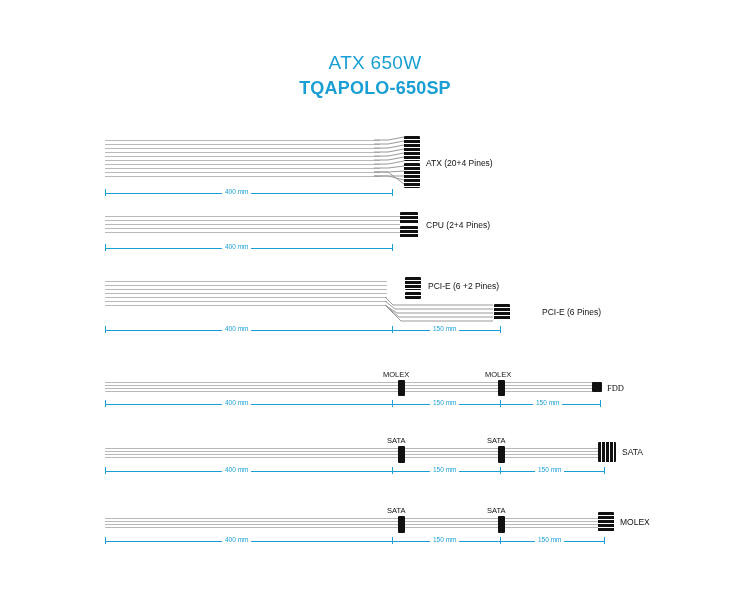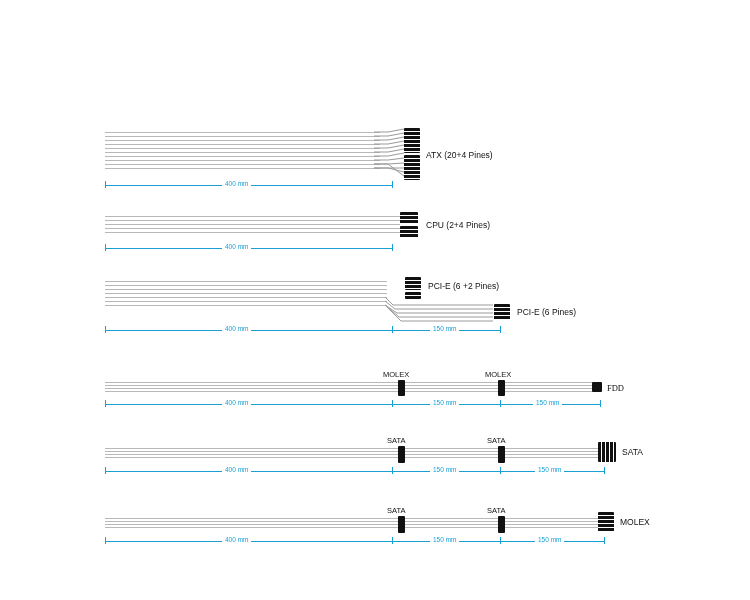--- a/index.html
+++ b/index.html
@@ -120,22 +120,26 @@
 
   .fan {
     position: absolute;
   }
 </style>
 </head>
 <body>
 
 <div id="page">
 
-
-  <div class="row" style="top:124px;height:70px;text-align:right;">
+  <div class="title-block">
+    <div class="title-main">ATX 650W</div>
+    <div class="title-sub">TQAPOLO-650SP</div>
+  </div>
+
+  <div class="row" style="top:132px;height:70px;text-align:right;">
 
     <div class="bundle" style="left:105px;top:8px;width:275px;height:40px;">
       <div class="wire" style="top:0px;width:275px;"></div>
       <div class="wire" style="top:4px;width:275px;"></div>
       <div class="wire" style="top:8px;width:275px;"></div>
       <div class="wire" style="top:12px;width:275px;"></div>
       <div class="wire" style="top:16px;width:275px;"></div>
       <div class="wire" style="top:20px;width:275px;"></div>
       <div class="wire" style="top:24px;width:275px;"></div>
       <div class="wire" style="top:28px;width:275px;"></div>
@@ -208,21 +212,21 @@
         <path d="M0 26 L14 38 L108 38"></path>
         <path d="M0 26 L16 42 L108 42"></path>
       </g>
     </svg>
 
     <div class="conn comb" style="left:405px;top:2px;width:16px;height:13px;"></div>
     <div class="conn comb" style="left:405px;top:17px;width:16px;height:7px;"></div>
     <div class="conn-label" style="left:428px;top:6px;">PCI-E (6 +2 Pines)</div>
 
     <div class="conn comb" style="left:494px;top:29px;width:16px;height:16px;"></div>
-    <div class="conn-label" style="left:517px;top:32px;text-align:right;">PCI-E (6 Pines)</div>
+    <div class="conn-label" style="left:542px;top:32px;text-align:right;">PCI-E (6 Pines)</div>
 
     <div class="dim" style="left:105px;top:55px;width:288px;"></div>
     <div class="tick" style="left:105px;top:51px;"></div>
     <div class="tick" style="left:392px;top:51px;"></div>
     <div class="dim-label" style="left:222px;top:50px;">400 mm</div>
 
     <div class="dim" style="left:393px;top:55px;width:108px;"></div>
     <div class="tick" style="left:500px;top:51px;"></div>
     <div class="dim-label" style="left:430px;top:50px;">150 mm</div>
   </div>

